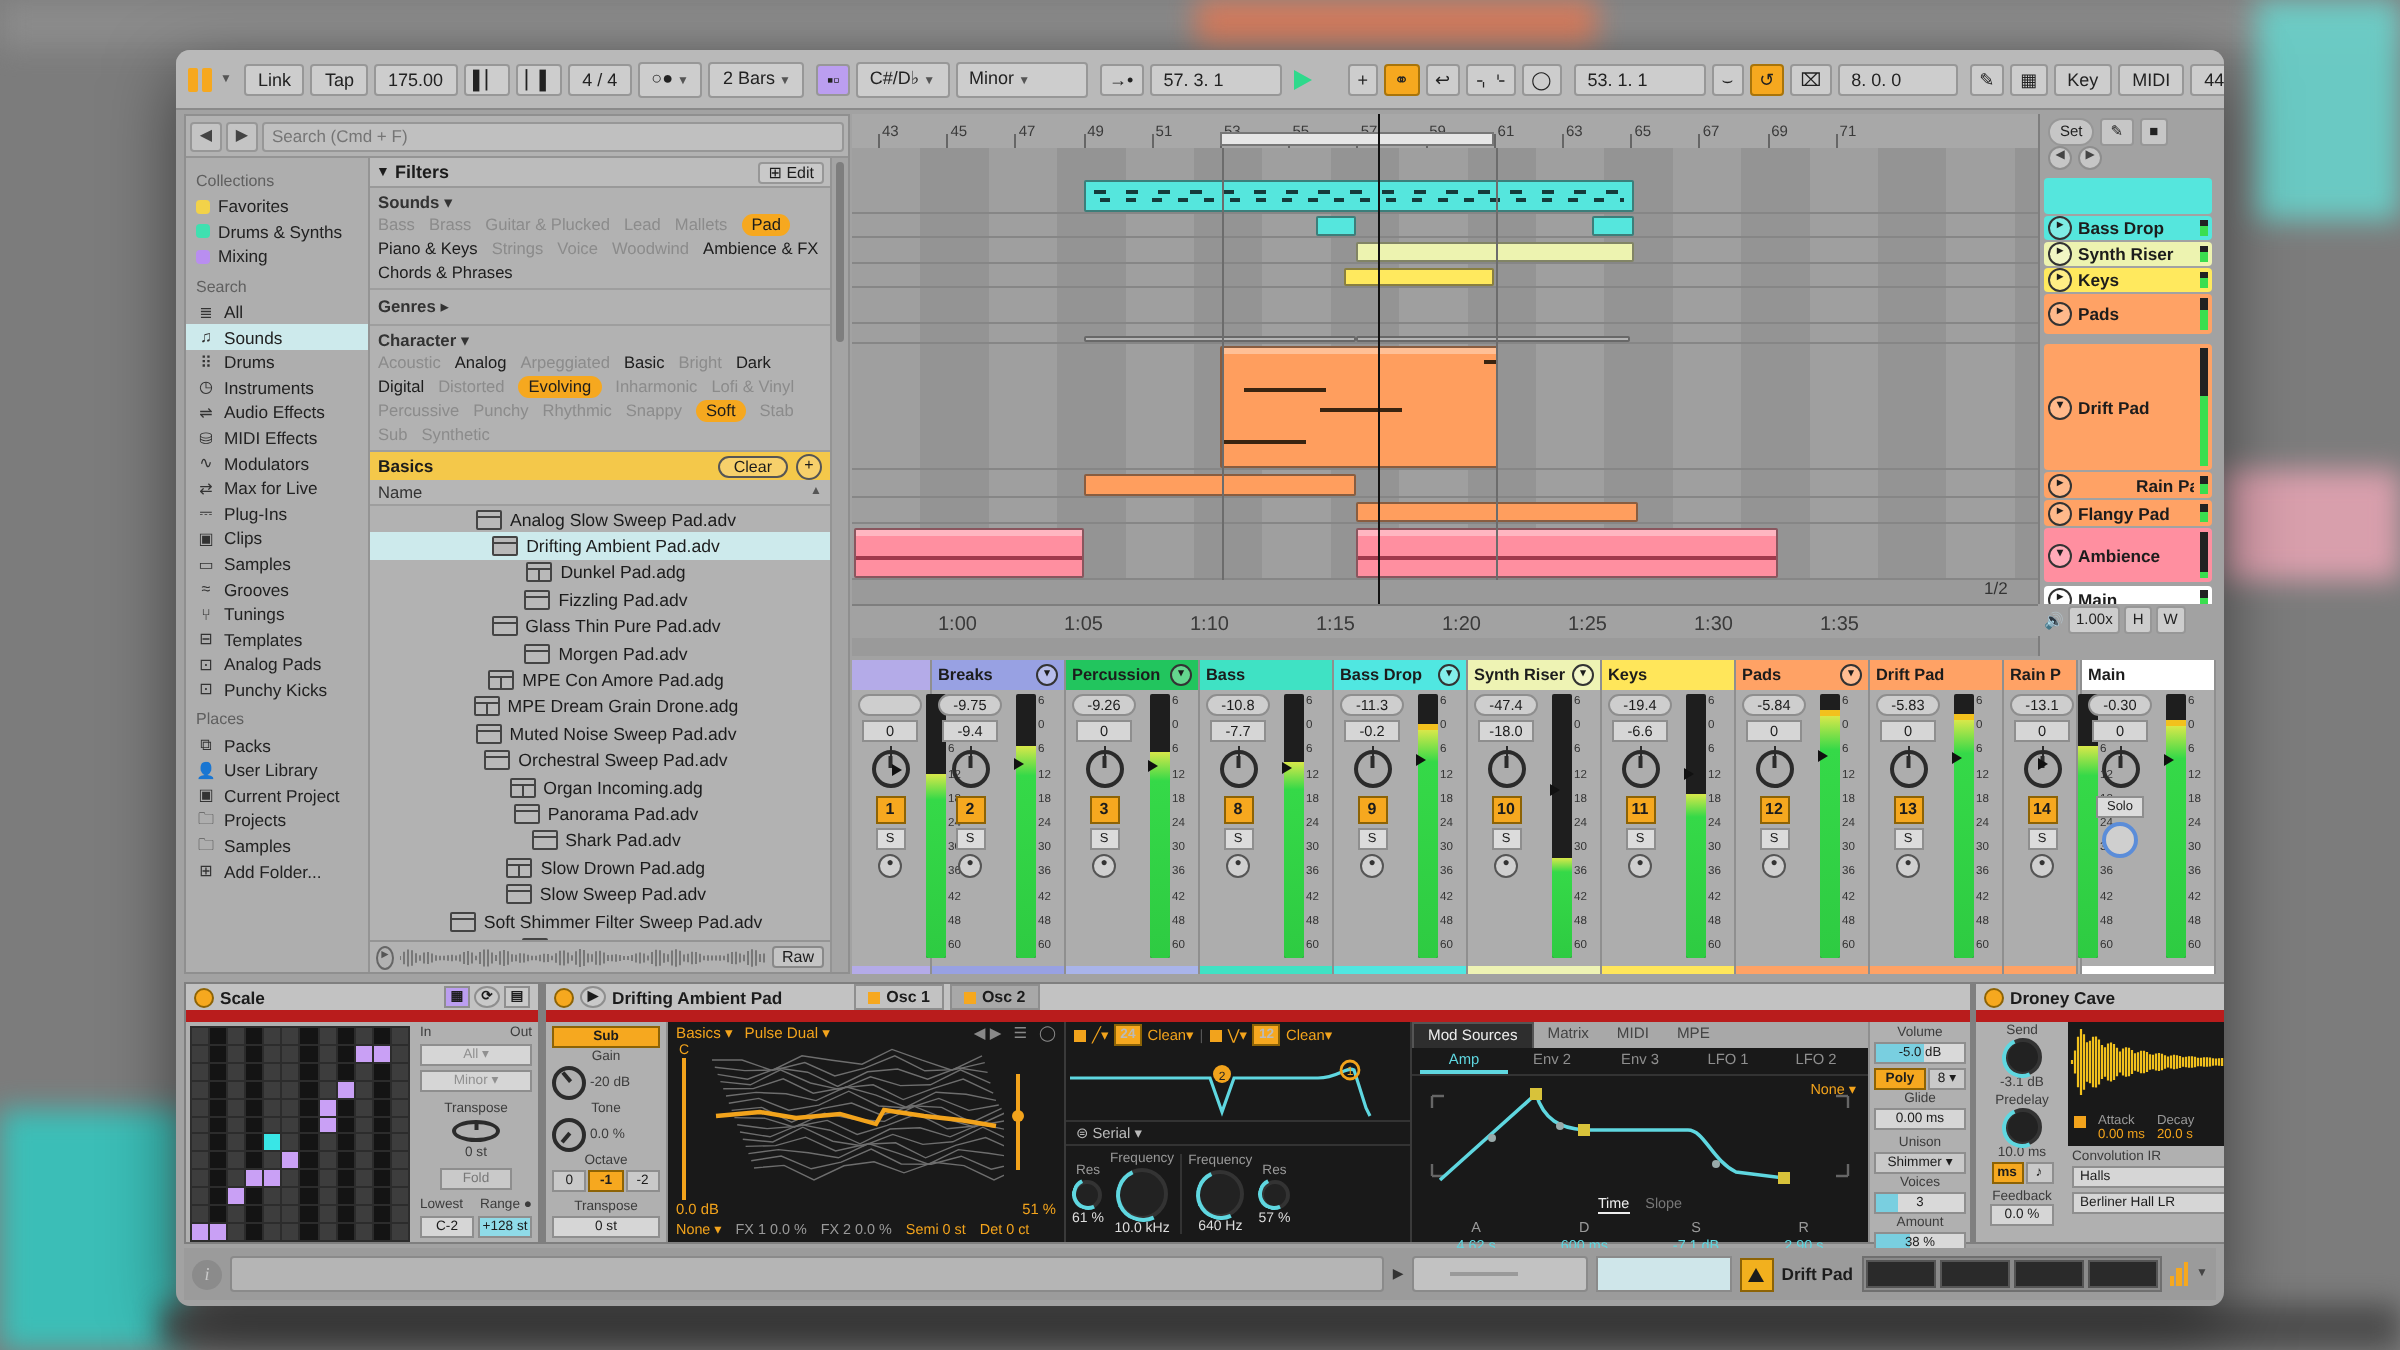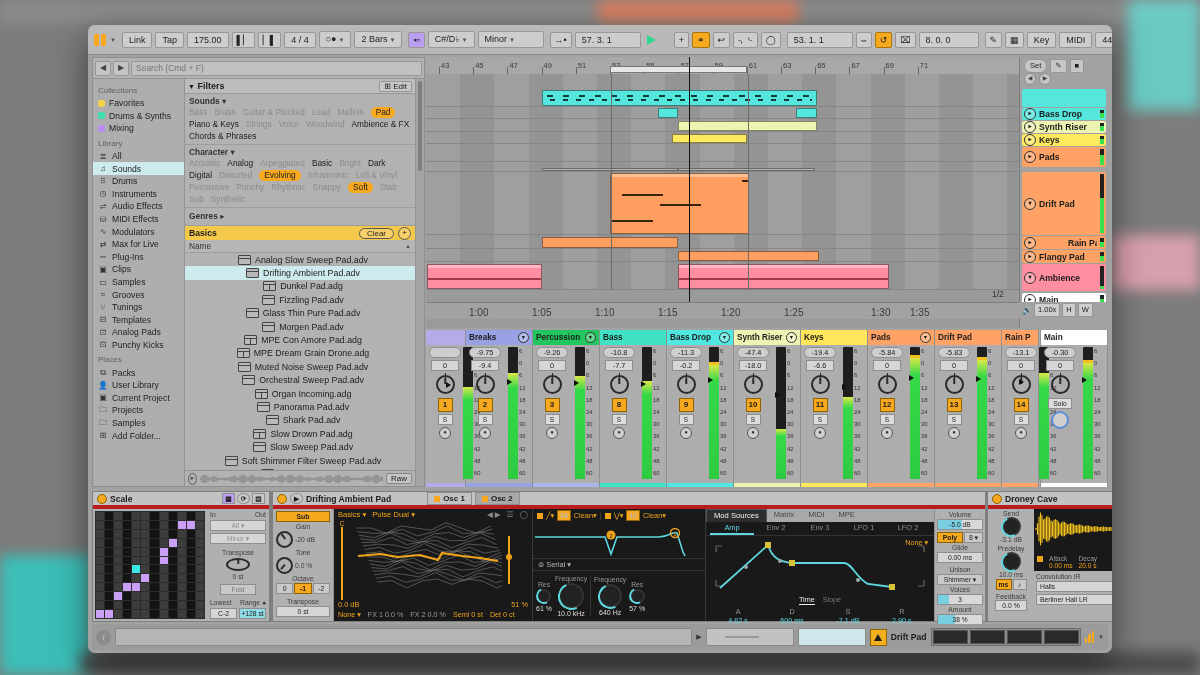--- a/index.html
+++ b/index.html
@@ -122,21 +122,21 @@
   .meter{width:10px;background:#1e1e1e;position:relative;border-radius:1px;overflow:hidden;}
   .meter i{position:absolute;left:0;right:0;bottom:0;background:linear-gradient(#d8e84a,#35d948 14%,#2ecb42);}
   .meter em{position:absolute;left:0;right:0;height:3px;background:#f2c11d;}
   .mscale{width:11px;display:flex;flex-direction:column;justify-content:space-between;font-size:5.8px;color:#333;
     text-align:left;padding:1px 0;}
   .fadpt{position:absolute;width:0;height:0;border-left:5px solid #111;border-top:3.5px solid transparent;border-bottom:3.5px solid transparent;}
   .strip-cl{height:4px;}
   
   #devices{position:absolute;left:4px;top:466px;width:1016px;height:131px;background:#989898;display:flex;gap:0;}
   .dev{background:#b0b0b0;border:1px solid #7f7f7f;box-sizing:border-box;display:flex;flex-direction:column;flex:none;}
-  .dev-hd{height:13px;background:#c2c2c2;border-bottom:4px solid #b91c1c;display:flex;align-items:center;gap:3px;
+  .dev-hd{height:13px;background:#c2c2c2;border-bottom:6px solid #b91c1c;display:flex;align-items:center;gap:3px;
     padding:0 4px;font-size:8.6px;font-weight:bold;}
   .oncirc{width:8px;height:8px;border-radius:50%;background:#f6a81f;border:1px solid #8d6305;flex:none;}
   .dev-bd{flex:1;display:flex;min-height:0;}
   .lbl{font-size:6.8px;color:#3c3c3c;text-align:center;}
   .vboxw{background:#d6d6d6;border:1px solid #8e8e8e;font-size:6.8px;text-align:center;line-height:9px;height:9px;}
   .obtn{background:#f6a81f;border:1px solid #8d6305;font-size:6.8px;text-align:center;line-height:9px;height:9px;font-weight:bold;}
   .gbtn{background:#c9c9c9;border:1px solid #8e8e8e;font-size:6.8px;text-align:center;line-height:9px;height:9px;}
   #scale-grid{display:grid;grid-template-columns:repeat(12,1fr);grid-template-rows:repeat(12,1fr);gap:1px;
     background:#2c2c2c;border:1px solid #2c2c2c;width:108px;height:106px;margin:2px;}
   .dots-div{width:5px;background:repeating-linear-gradient(#d98f1f 0 2px,#8a8a8a 2px 5px);border:1px solid #7f7f7f;}
@@ -252,21 +252,21 @@
               </div>
               <div class="s-item">
                 <span class="sw" style="background: rgb(63, 224, 176);"></span>
                 <span>Drums &amp; Synths</span>
               </div>
               <div class="s-item">
                 <span class="sw" style="background: rgb(185, 142, 240);"></span>
                 <span>Mixing</span>
               </div>
             </div>
-          <div class="sec-title">Library</div>
+          <div class="sec-title">Search</div>
           <div id="sb-library">
               <div class="s-item">
                 <span class="s-ico">≣</span>
                 <span>All</span>
               </div>
               <div class="s-item sel">
                 <span class="s-ico">♫</span>
                 <span>Sounds</span>
               </div>
               <div class="s-item">
@@ -369,20 +369,23 @@
                 <span class="tag dim">Lead</span>
                 <span class="tag dim">Mallets</span>
                 <span class="tag sel">Pad</span>
                 <span class="tag avail">Piano &amp; Keys</span>
                 <span class="tag dim">Strings</span>
                 <span class="tag dim">Voice</span>
                 <span class="tag dim">Woodwind</span>
                 <span class="tag avail">Ambience &amp; FX</span>
                 <span class="tag avail">Chords &amp; Phrases</span>
               </div>
+          </div>
+          <div class="f-sec" style="padding:3px 4px;">
+            <div class="f-title"><b>Genres</b> ▸</div>
           </div>
           <div class="f-sec">
             <div class="f-title"><b>Character</b> ▾</div>
             <div class="tags" id="tag-character">
                 <span class="tag dim">Acoustic</span>
                 <span class="tag avail">Analog</span>
                 <span class="tag dim">Arpeggiated</span>
                 <span class="tag avail">Basic</span>
                 <span class="tag dim">Bright</span>
                 <span class="tag avail">Dark</span>
@@ -393,23 +396,20 @@
                 <span class="tag dim">Lofi &amp; Vinyl</span>
                 <span class="tag dim">Percussive</span>
                 <span class="tag dim">Punchy</span>
                 <span class="tag dim">Rhythmic</span>
                 <span class="tag dim">Snappy</span>
                 <span class="tag sel">Soft</span>
                 <span class="tag dim">Stab</span>
                 <span class="tag dim">Sub</span>
                 <span class="tag dim">Synthetic</span>
               </div>
-          </div>
-          <div class="f-sec" style="padding:3px 4px;">
-            <div class="f-title"><b>Genres</b> ▸</div>
           </div>
           <div class="res-bar">
             <b>Basics</b>
             <span class="clear-btn">Clear</span>
             <span class="plus-btn">+</span>
           </div>
           <div class="name-hd">
             <span>Name</span>
               <span class="sort">▲</span>
           </div>
@@ -565,21 +565,21 @@
       <div class="loopedge" style="left:185px;"></div>
       <div class="loopedge" style="left:322px;"></div>
       <div id="playhead" style="left:263px;"></div>
       <div id="timeruler">
           <span class="timelab" style="left: 43px;">1:00</span>
           <span class="timelab" style="left: 106px;">1:05</span>
           <span class="timelab" style="left: 169px;">1:10</span>
           <span class="timelab" style="left: 232px;">1:15</span>
           <span class="timelab" style="left: 295px;">1:20</span>
           <span class="timelab" style="left: 358px;">1:25</span>
-          <span class="timelab" style="left: 445px;">1:30</span>
+          <span class="timelab" style="left: 421px;">1:30</span>
           <span class="timelab" style="left: 484px;">1:35</span>
         </div>
       <div id="pageind">1/2</div>
       <div id="thdr">
         <div class="th-top">
           <span class="tbox">Set</span>
           <span class="tbox sq">✎</span>
           <span class="tbox sq">■</span>
         </div>
         <div class="th-arrows">

